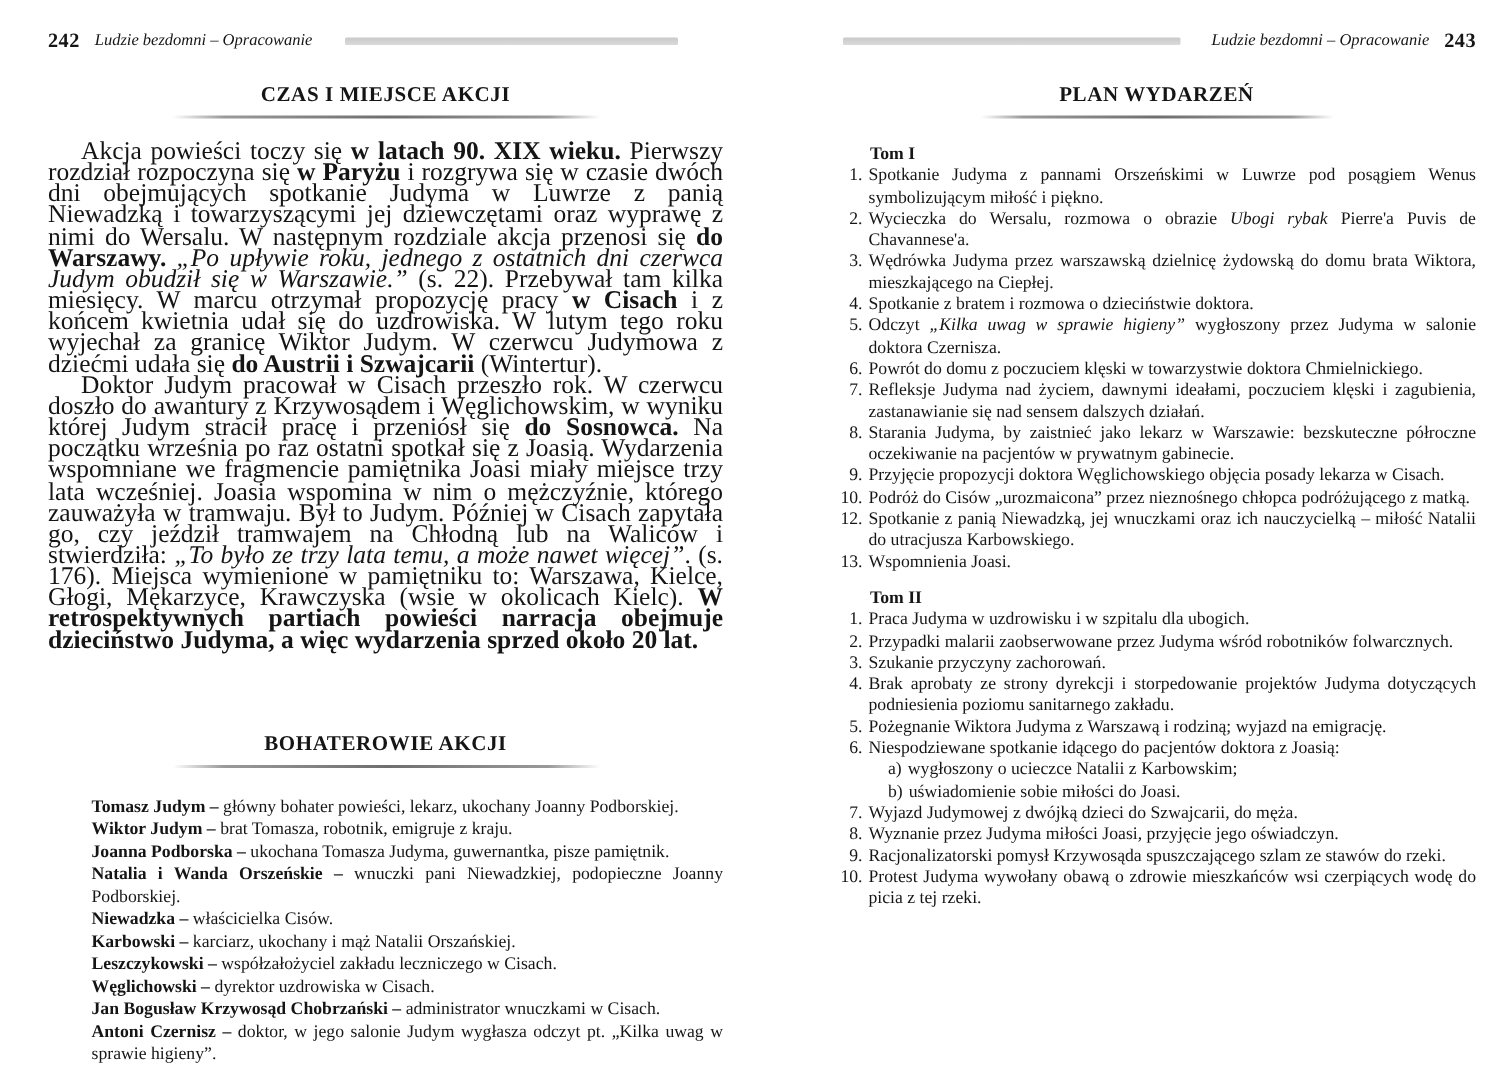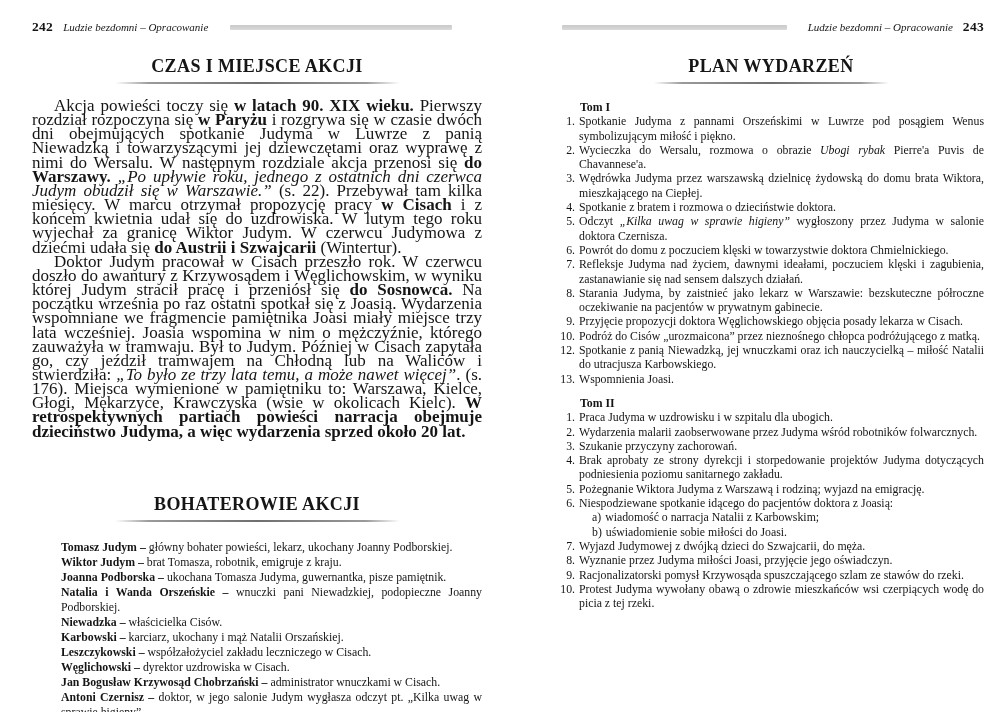--- a/index.html
+++ b/index.html
@@ -19,21 +19,21 @@
   .pagenum { font-weight:bold; font-size:13.5px; letter-spacing:0.3px; }
   .running-title { font-style:italic; }
   .running-title.left-t { margin-left:10px; }
   .running-title.right-t { margin-right:10px; }
   .header-bar { height:5px; background:linear-gradient(180deg,var(--bar-color,#c4c4c4),#dadada); border-radius:1px; }
   .bar-left  { width:222px; margin-left:22px; }
   .bar-right { width:225px; margin-left:4px; }
   .spacer { margin-left:auto; display:flex; align-items:center; }
 
   .section-heading {
-    text-align:center; font-weight:bold; font-size:18px;
+    text-align:center; font-weight:bold; font-size:14px;
     letter-spacing:0.4px; margin-top:22px; white-space:nowrap;
   }
   .heading-rule {
     height:2px; margin:5px auto 0;
     background:linear-gradient(90deg, rgba(140,140,140,0), #9a9a9a 12%, var(--rule-color,#6f6f6f) 50%, #9a9a9a 88%, rgba(140,140,140,0));
   }
   .rule-left { width:285px; }
   .rule-right { width:235px; }
   .mt-large { margin-top:55px; }
 
@@ -155,39 +155,39 @@
     </div>
 
   <div class="tom-label" style="margin-top:10px;">Tom II</div>
   <div class="plan-list">
       <div class="plan-item">
         <span class="plan-num">1.</span>
         <div class="plan-text"><span>Praca Judyma w uzdrowisku i w szpitalu dla ubogich.</span></div>
       </div>
       <div class="plan-item">
         <span class="plan-num">2.</span>
-        <div class="plan-text"><span>Wydarzenia malarii zaobserwowane przez Judyma wśród robotników folwarcznych.</span></div>
+        <div class="plan-text"><span>Przypadki malarii zaobserwowane przez Judyma wśród robotników folwarcznych.</span></div>
       </div>
       <div class="plan-item">
         <span class="plan-num">3.</span>
         <div class="plan-text"><span>Szukanie przyczyny zachorowań.</span></div>
       </div>
       <div class="plan-item">
         <span class="plan-num">4.</span>
         <div class="plan-text"><span>Brak aprobaty ze strony dyrekcji i storpedowanie projektów Judyma dotyczących podniesienia poziomu sanitarnego zakładu.</span></div>
       </div>
       <div class="plan-item">
         <span class="plan-num">5.</span>
         <div class="plan-text"><span>Pożegnanie Wiktora Judyma z Warszawą i rodziną; wyjazd na emigrację.</span></div>
       </div>
       <div class="plan-item">
         <span class="plan-num">6.</span>
         <div class="plan-text"><span>Niespodziewane spotkanie idącego do pacjentów doktora z Joasią:</span><div class="plan-sub">
             <span class="sub-num">a)</span>
-            <span>wiadomość o narracja Natalii z Karbowskim;</span>
+            <span>wygłoszony o ucieczce Natalii z Karbowskim;</span>
           </div><div class="plan-sub">
             <span class="sub-num">b)</span>
             <span>uświadomienie sobie miłości do Joasi.</span>
           </div></div>
       </div>
       <div class="plan-item">
         <span class="plan-num">7.</span>
         <div class="plan-text"><span>Wyjazd Judymowej z dwójką dzieci do Szwajcarii, do męża.</span></div>
       </div>
       <div class="plan-item">

